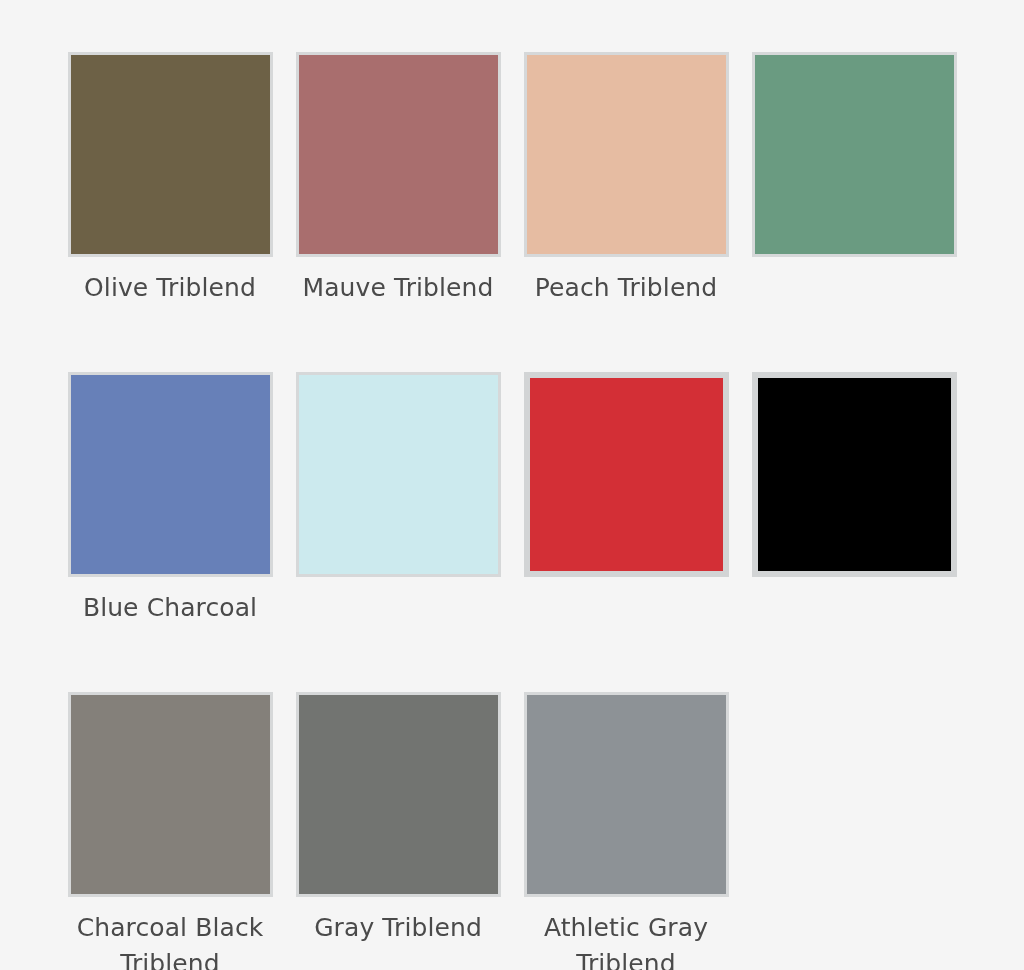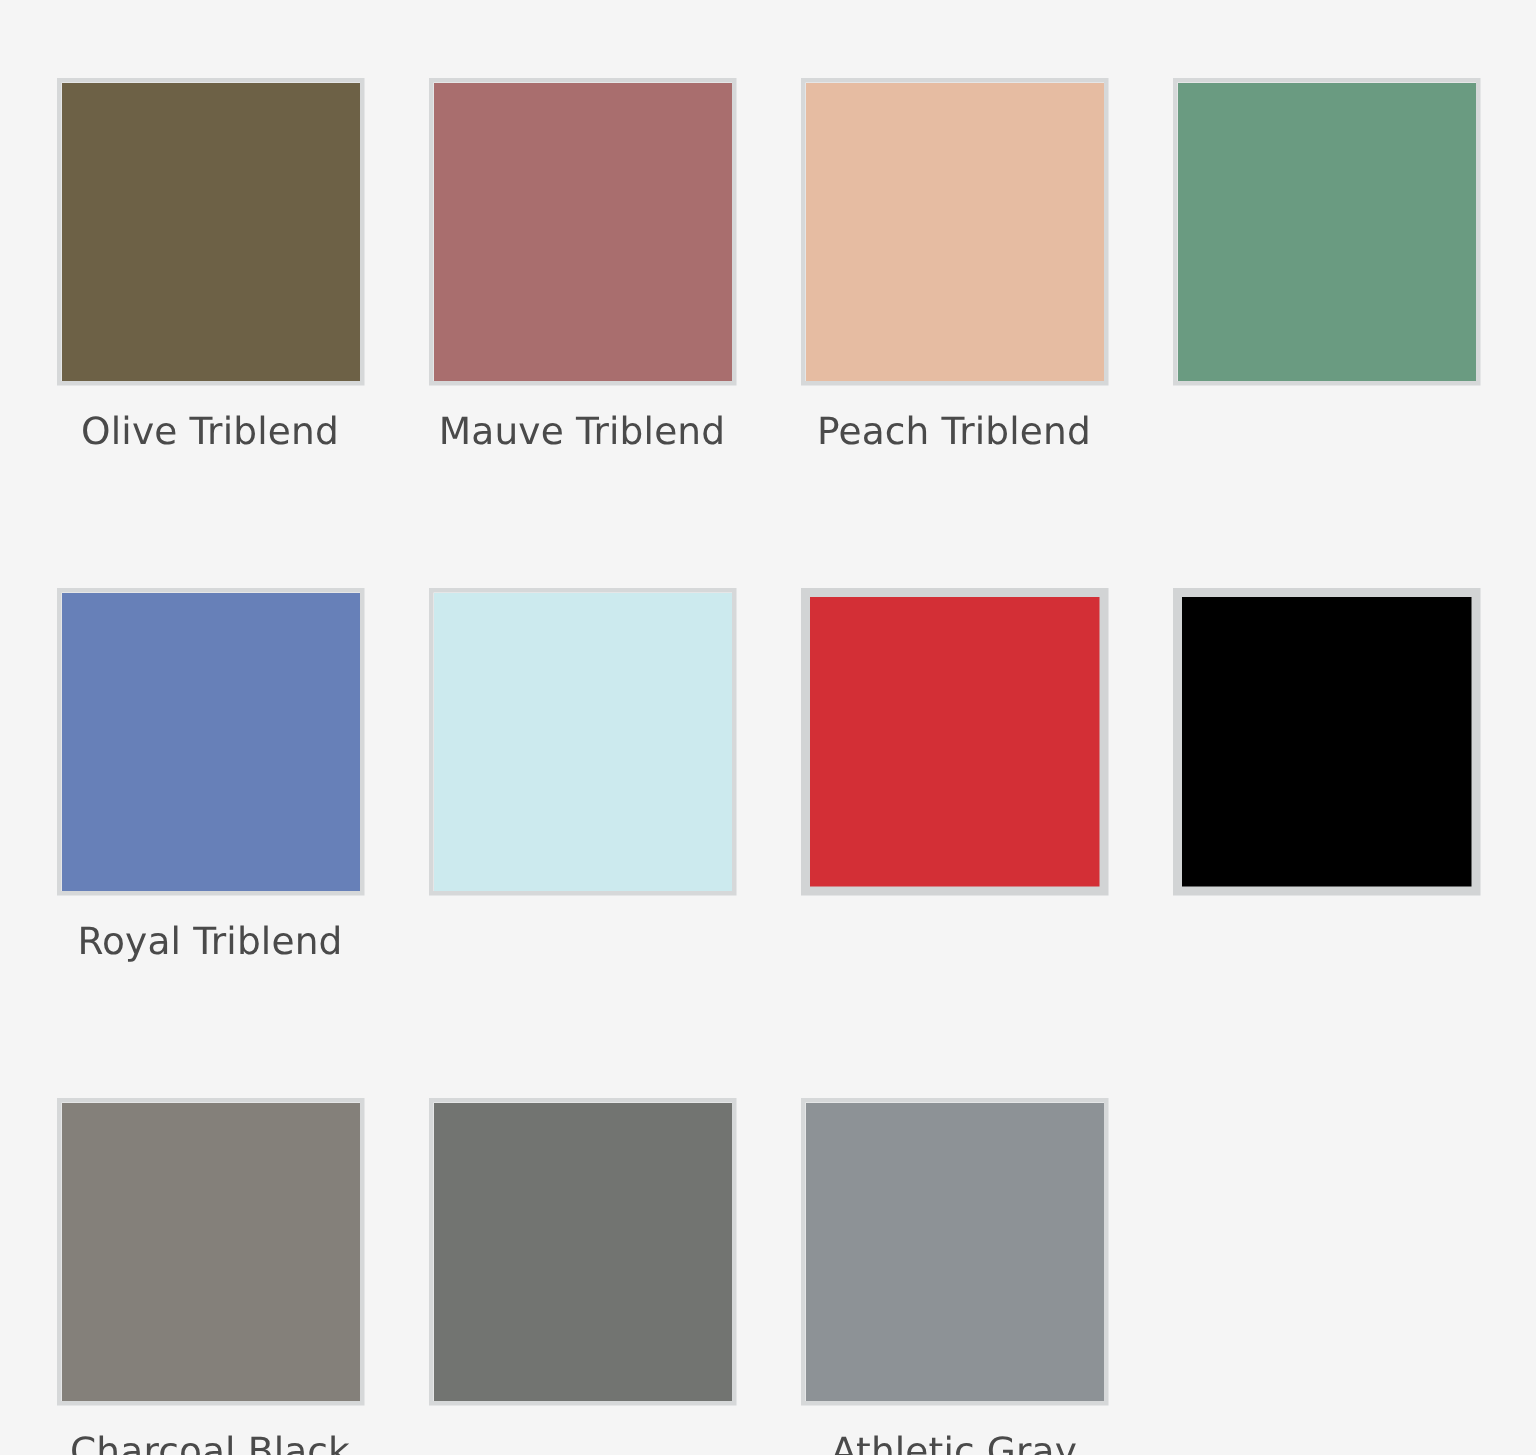--- a/index.html
+++ b/index.html
@@ -20,21 +20,20 @@
     width: 1024px;
     height: 970px;
     box-sizing: border-box;
     padding: 52px 0 12px 0;
     display: grid;
     grid-template-columns: repeat(4, 228px);
     grid-auto-rows: 320px;
     justify-content: center;
     column-gap: 0px;
     row-gap: 0px;
-    gap: 20px;
   }
 
   .swatch-tile {
     width: 228px;
     display: flex;
     flex-direction: column;
     align-items: center;
     cursor: pointer;
   }
 
@@ -77,35 +76,36 @@
     </div>
     <div class="swatch-tile">
       <div class="swatch-chip" style="background-color: rgb(230, 188, 162);"></div>
       <div class="swatch-label">Peach Triblend</div>
     </div>
     <div class="swatch-tile">
       <div class="swatch-chip" style="background-color: rgb(106, 155, 129);"></div>
     </div>
     <div class="swatch-tile">
       <div class="swatch-chip" style="background-color: rgb(103, 128, 184);"></div>
-      <div class="swatch-label">Royal Triblend</div>
+      <div class="swatch-label">Blue Charcoal</div>
     </div>
     <div class="swatch-tile">
       <div class="swatch-chip" style="background-color: rgb(204, 234, 238);"></div>
     </div>
     <div class="swatch-tile is-selected">
       <div class="swatch-chip" style="background-color: rgb(211, 47, 54);"></div>
     </div>
     <div class="swatch-tile is-selected">
       <div class="swatch-chip" style="background-color: rgb(0, 0, 0);"></div>
     </div>
     <div class="swatch-tile">
       <div class="swatch-chip" style="background-color: rgb(132, 128, 122);"></div>
       <div class="swatch-label">Charcoal Black Triblend</div>
     </div>
     <div class="swatch-tile">
       <div class="swatch-chip" style="background-color: rgb(114, 116, 113);"></div>
+      <div class="swatch-label">Gray Triblend</div>
     </div>
     <div class="swatch-tile">
       <div class="swatch-chip" style="background-color: rgb(141, 146, 150);"></div>
       <div class="swatch-label">Athletic Gray Triblend</div>
     </div>
   </div>
 
 </body></html>

